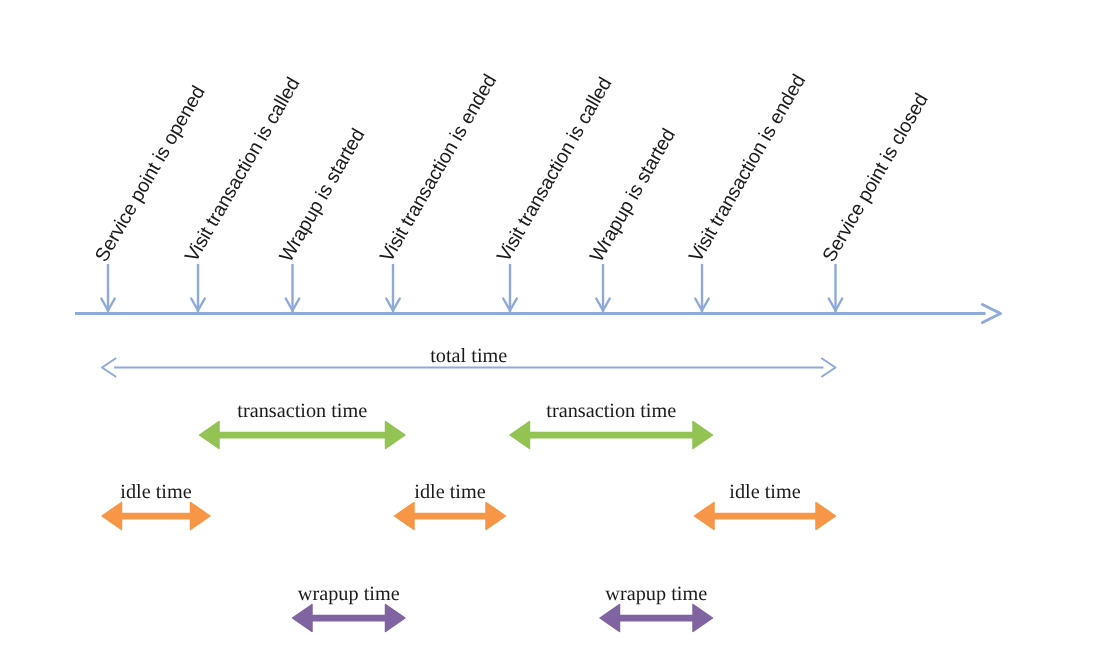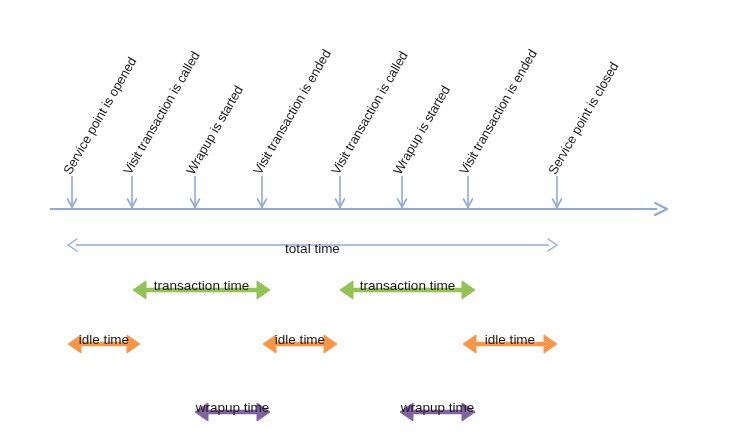--- a/index.html
+++ b/index.html
@@ -27,26 +27,25 @@
     font-family: "Liberation Sans", sans-serif;
     font-size: 13px;
     color: #1a1a1a;
     white-space: nowrap;
     transform-origin: left bottom;
     transform: rotate(-60deg);
     letter-spacing: -0.1px;
   }
   .span-label {
     position: absolute;
-    font-family: Liberation Sans, sans-serif;
+    font-family: Liberation Serif, serif;
     font-size: 13.5px;
     color: #1a1a1a;
     white-space: nowrap;
     transform: translateX(-50%);
-    margin-top: 12px;
   }
 </style>
 </head>
 <body>
 
 <div id="canvas">
   <svg id="svg-root" viewBox="0 0 730 441" xmlns="http://www.w3.org/2000/svg">
       <line x1="50" y1="209" x2="657" y2="209" stroke="#8EAADB" stroke-width="2"></line>
       <path d="M 655 203 L 667 209 L 655 215" fill="none" stroke="#8EAADB" stroke-width="2" stroke-linecap="round" stroke-linejoin="round"></path>
       <g>

